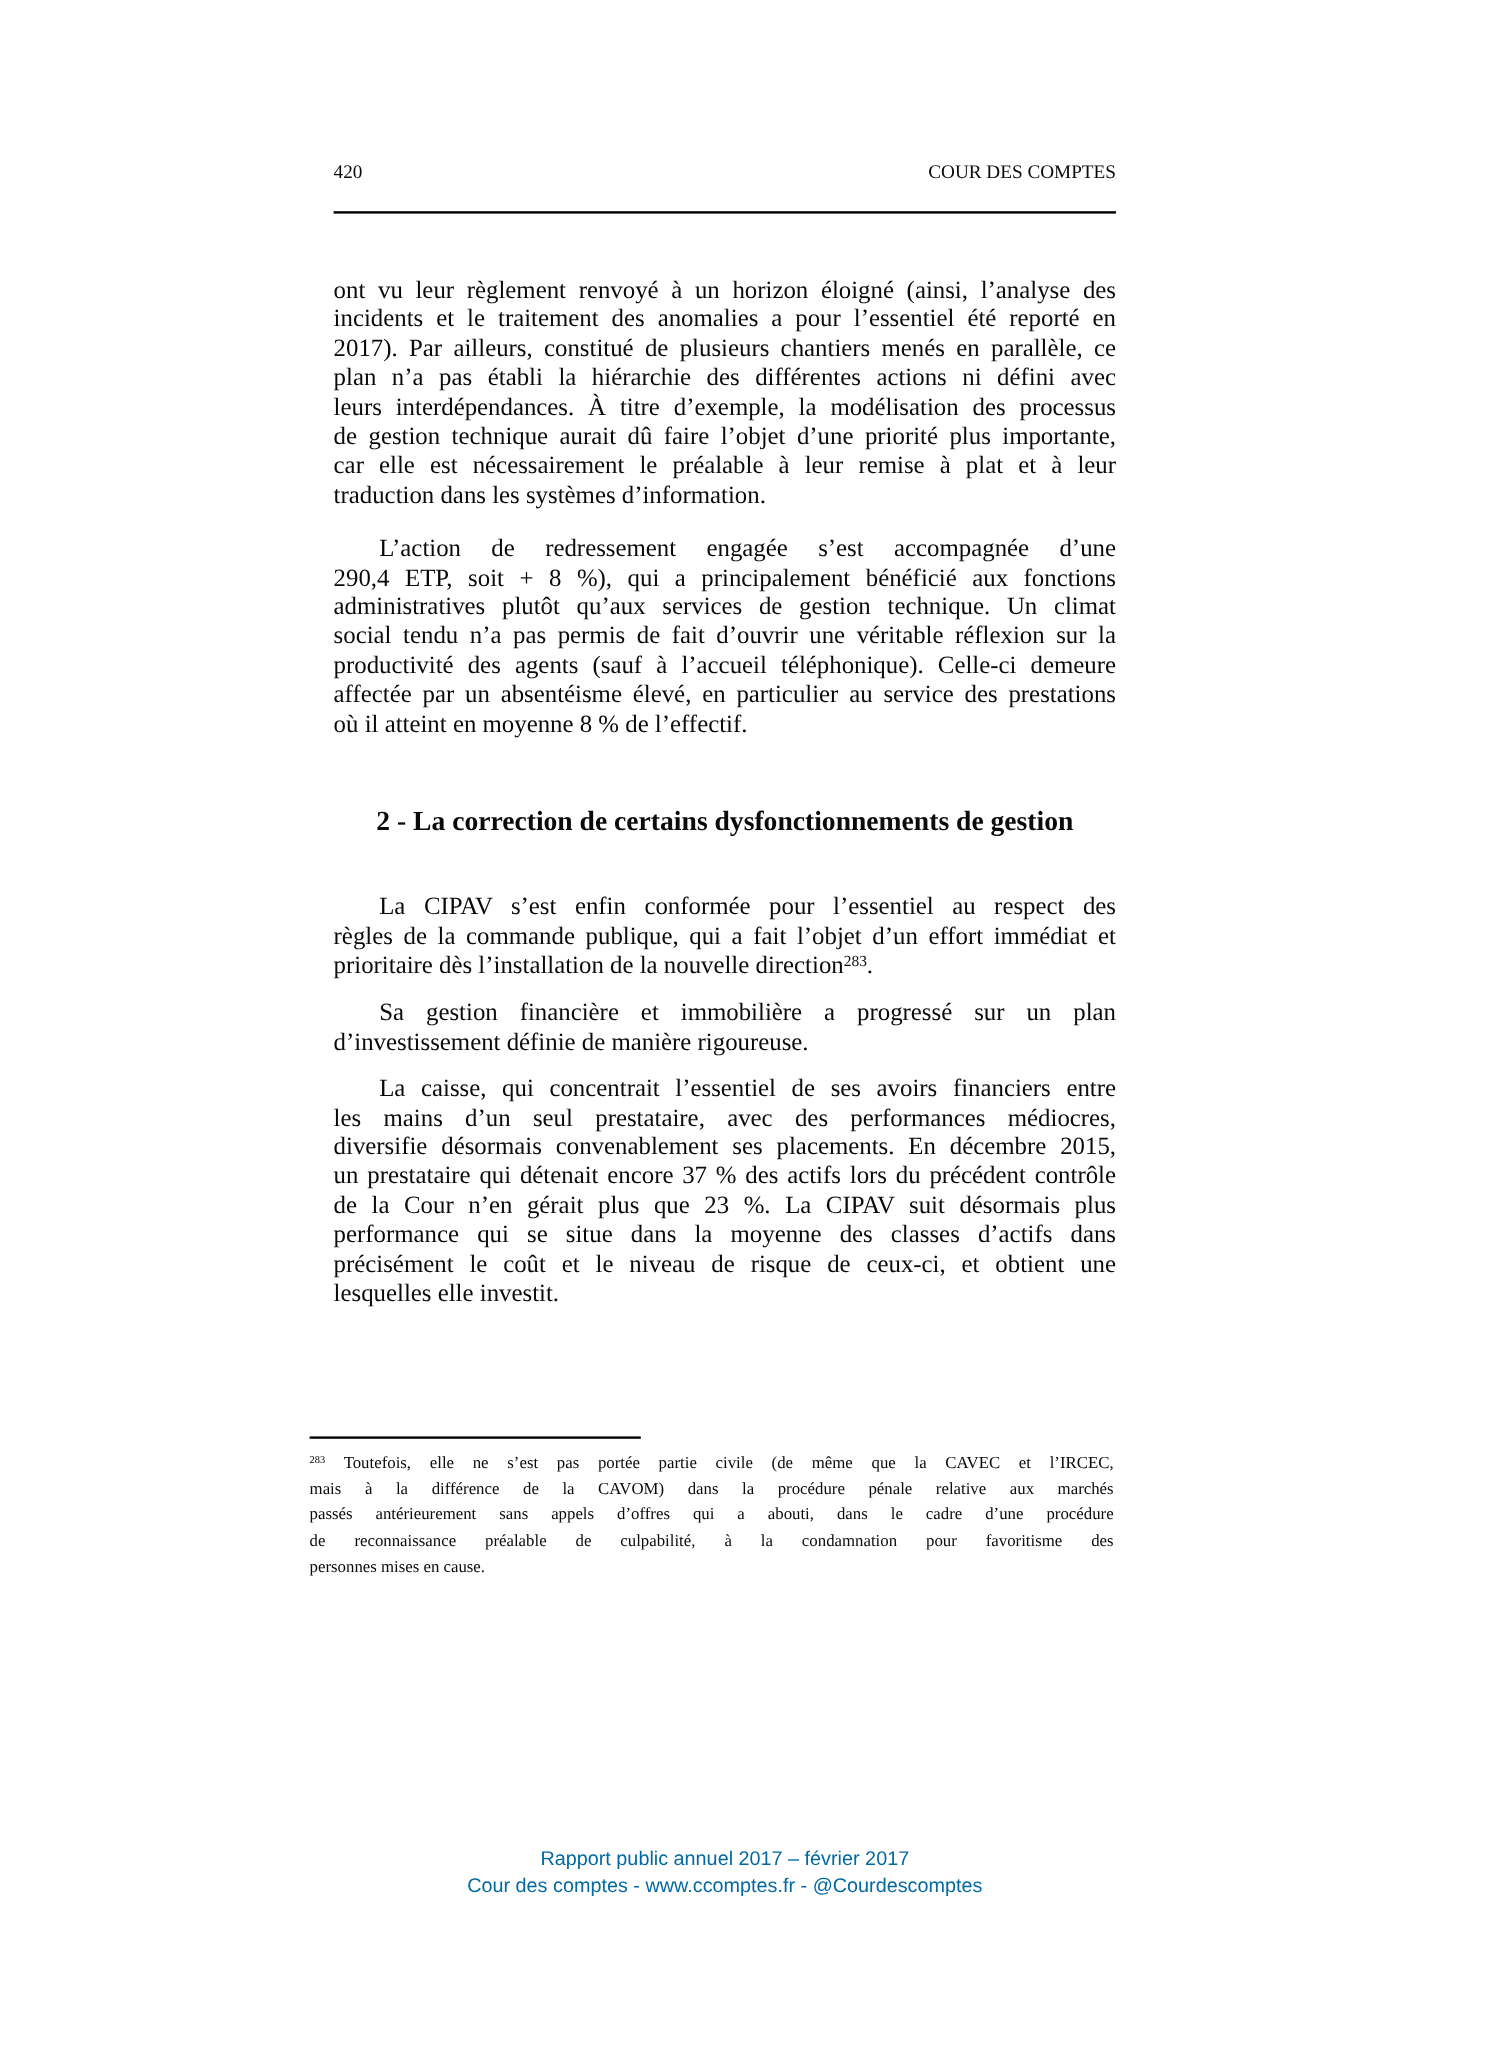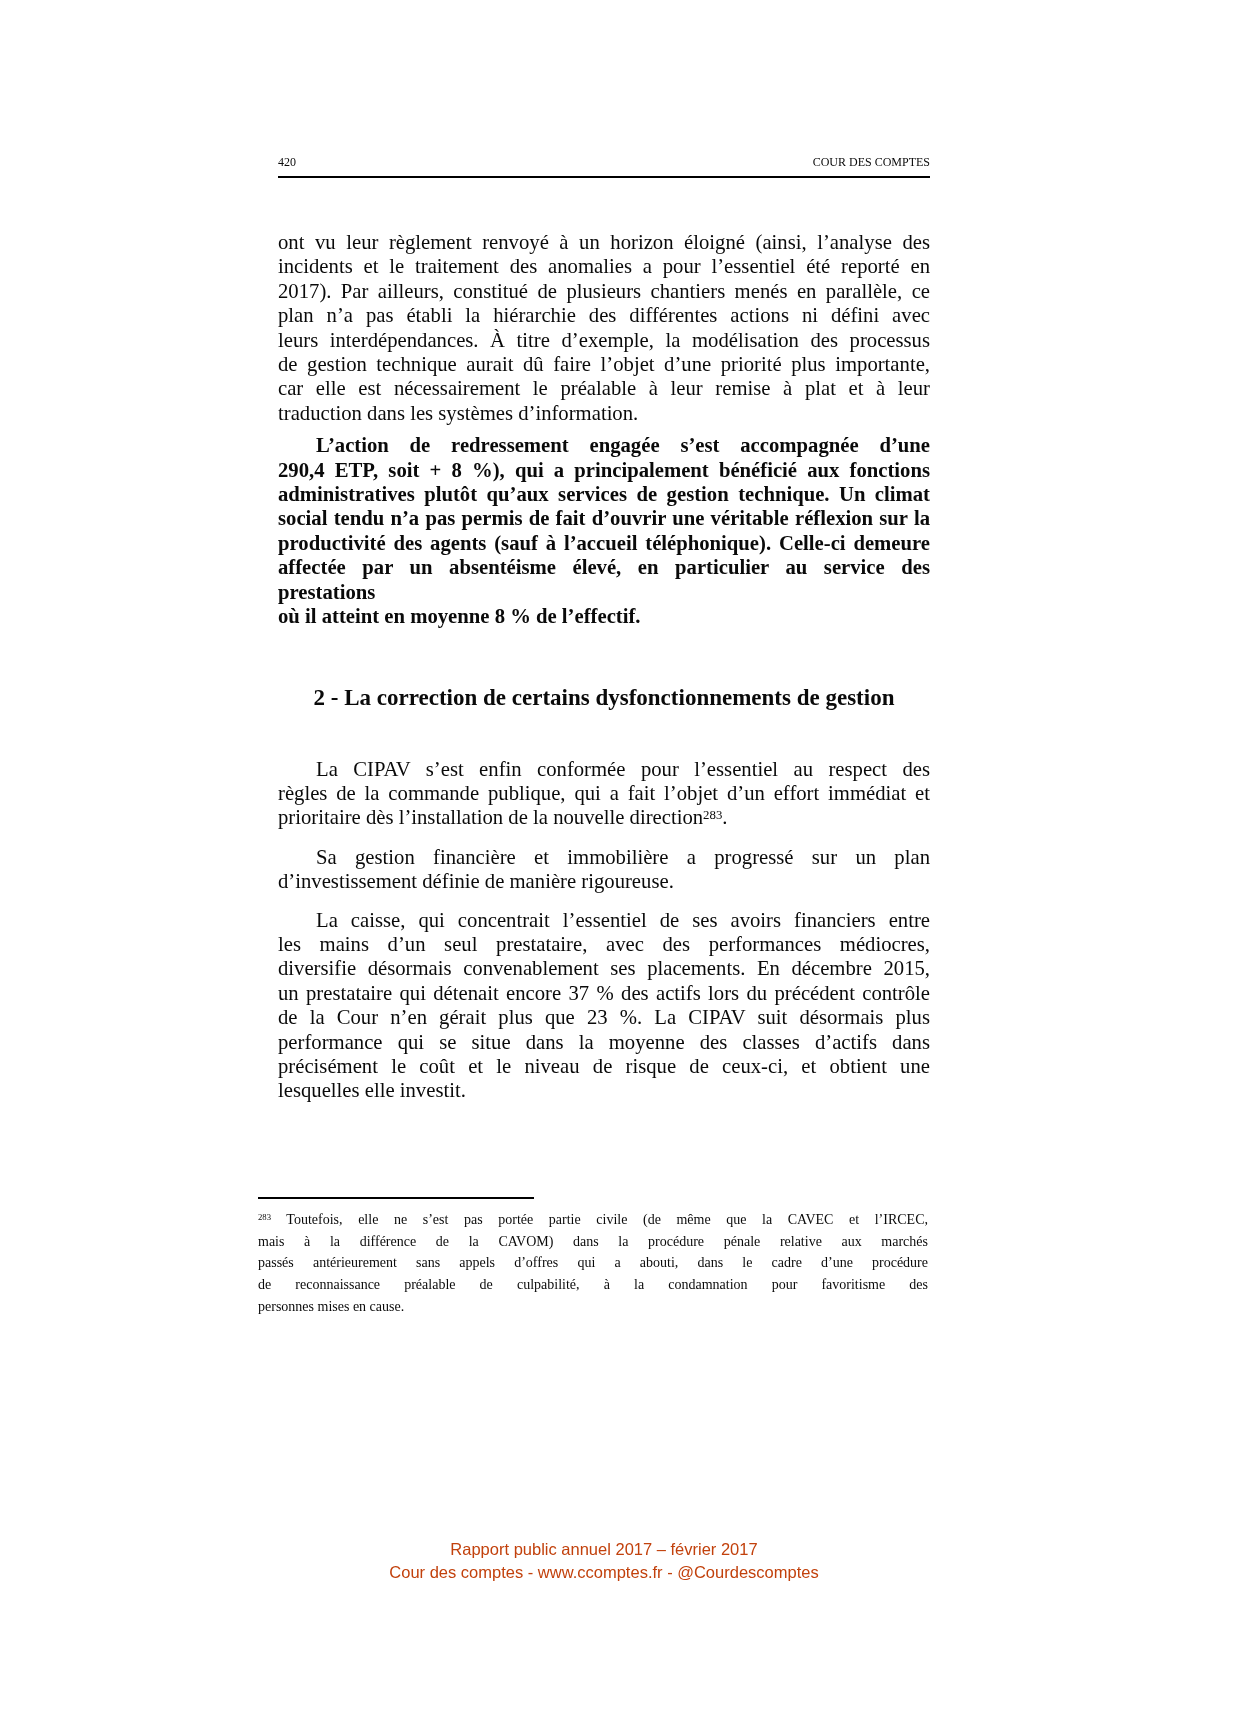--- a/index.html
+++ b/index.html
@@ -7,41 +7,41 @@
     position:relative;
     width:1240px;height:1713px;
     margin:0 auto;
     background:#ffffff;
     color:#0a0a0a;
     font-family:"Liberation Serif","DejaVu Serif",serif;
     overflow:hidden;
   }
   
   .page-header{
-    position:absolute;top:153px;left:278px;width:652px;
+    position:absolute;top:135px;left:278px;width:652px;
     display:flex;justify-content:space-between;align-items:baseline;
-    font-size:12px;line-height:18px;gap:32px;
+    font-size:16px;line-height:18px;gap:32px;
   }
   .header-rule{
     position:absolute;top:176px;left:278px;width:652px;height:2px;
     background:#000;
   }
   
   .body-text{
     position:absolute;top:230px;left:278px;width:652px;
     font-size:20.7px;line-height:24.4px;
   }
   .para .fline{
     text-align:justify;
     text-align-last:justify;
     -moz-text-align-last:justify;
   }
   .para .fline.last{text-align-last:left;-moz-text-align-last:left;}
   .para.indent .fline:first-child{text-indent:38px;}
-  .blk1{margin-top:8px;font-weight:bold;}
+  .blk1{margin-top:20px;}
   .blk2{margin-top:55px;}
   .blk3{margin-top:46px;}
   .blk4{margin-top:15px;}
   .blk5{margin-top:14px;}
   .section-heading{
     font-weight:bold;font-size:23px;line-height:27px;text-align:center;
   }
   sup{
     font-size:0.62em;
     line-height:0;
@@ -59,21 +59,21 @@
   }
   .footnote .fline{
     text-align:justify;text-align-last:justify;-moz-text-align-last:justify;
   }
   .footnote .fline.last{text-align-last:left;-moz-text-align-last:left;}
   
   .page-footer{
     position:absolute;top:1538px;left:278px;width:652px;
     font-family:"Liberation Sans","DejaVu Sans",sans-serif;
     font-size:16.5px;line-height:22.5px;
-    text-align:center;color:#c2410c;
+    text-align:center;color:#0369a1;
   }
 </style>
 </head>
 <body>
 
 <div class="page">
 
   <div class="page-header">
     <span>420</span>
     <span>COUR DES COMPTES</span>

